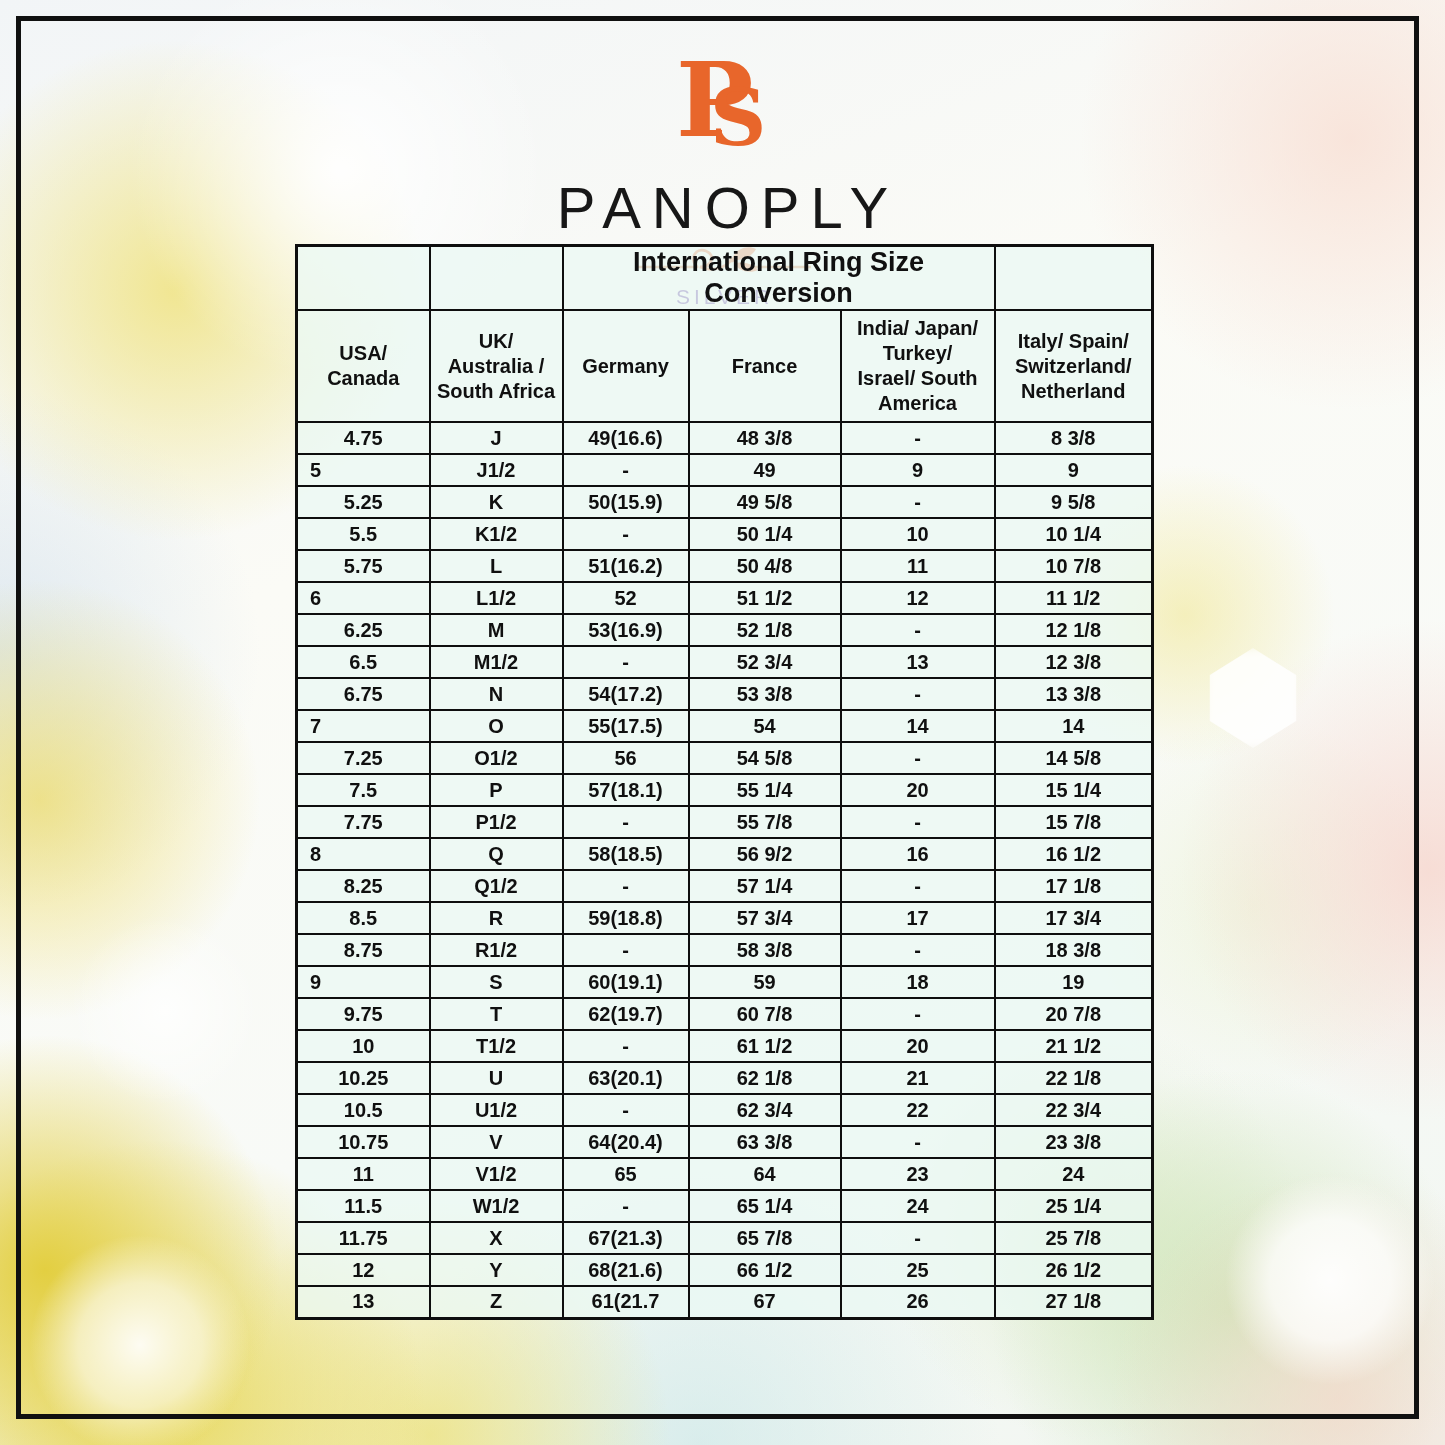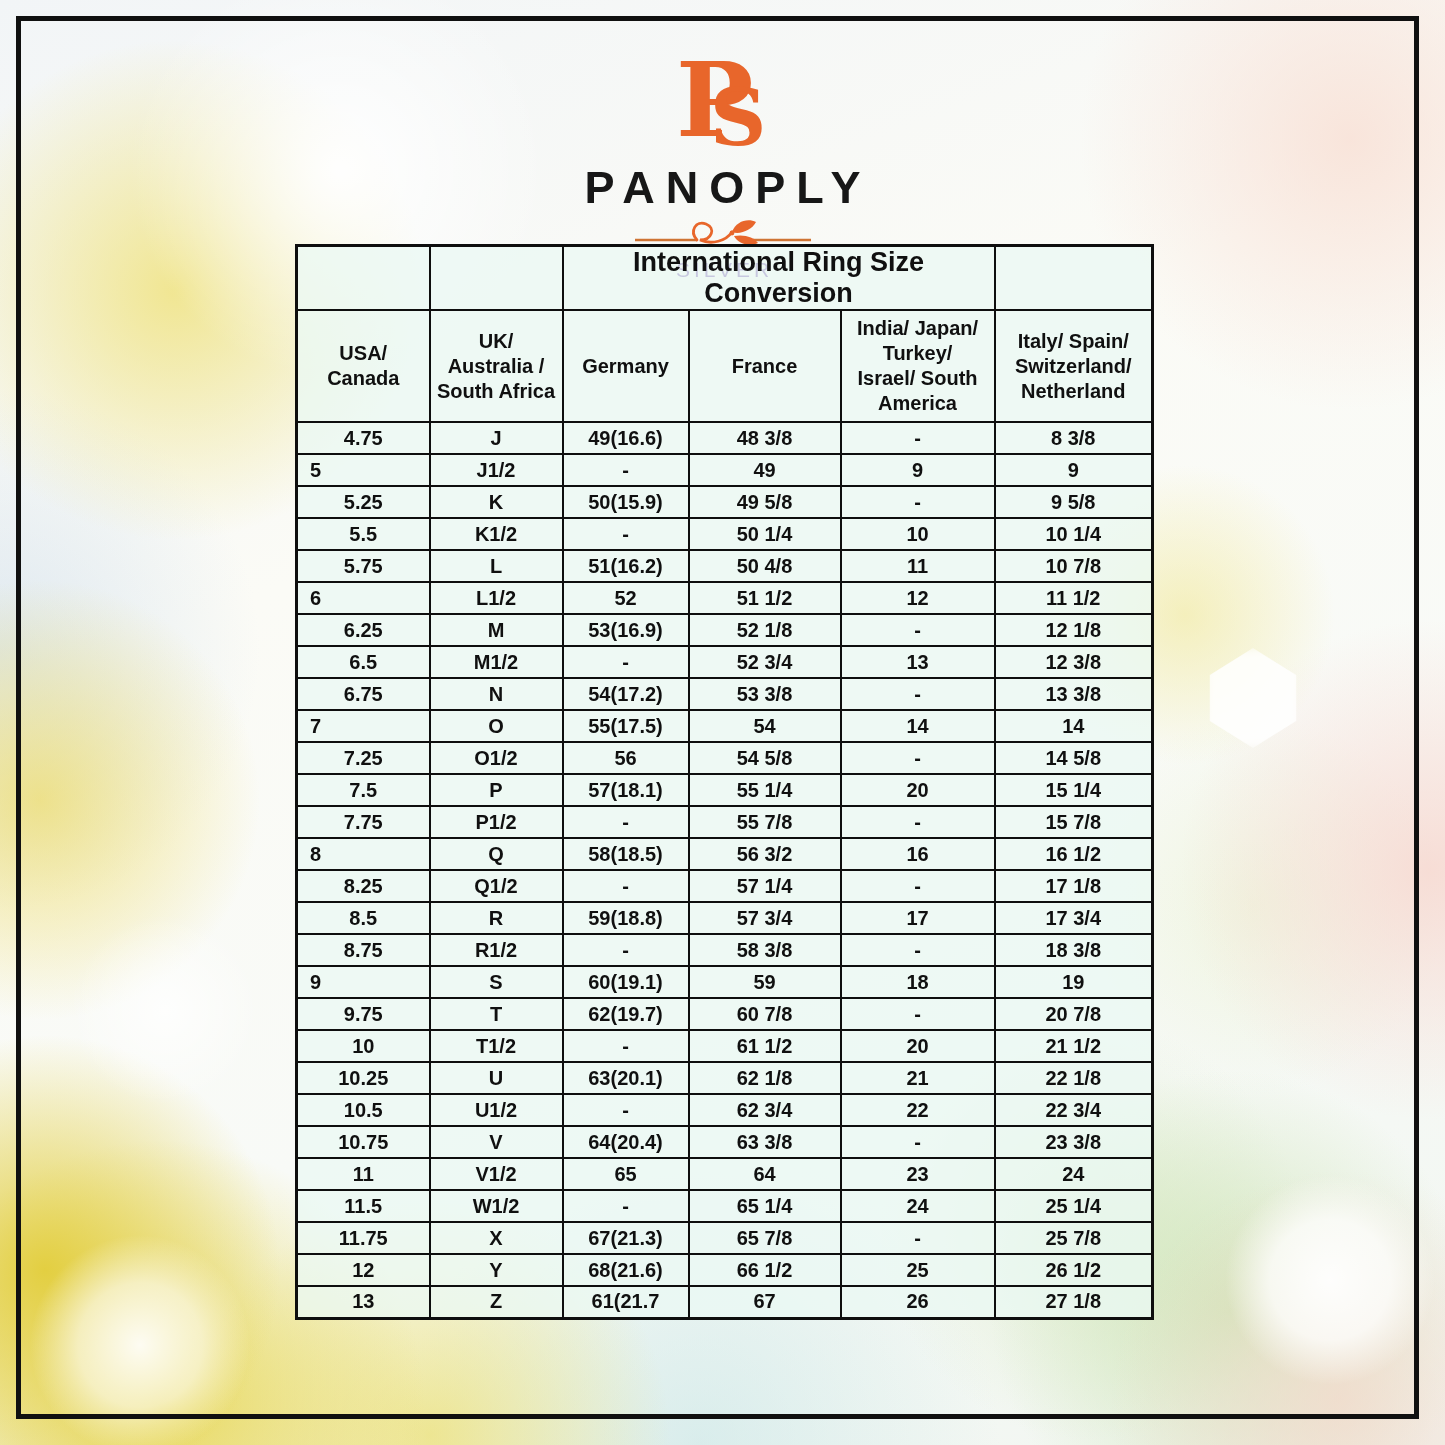--- a/index.html
+++ b/index.html
@@ -38,22 +38,22 @@
     clip-path:polygon(50% 0%,95% 27%,95% 73%,50% 100%,5% 73%,5% 27%);
     filter:blur(5px);
   }
   .frame{
     position:absolute;left:16px;top:16px;width:1403px;height:1403px;
     border:5px solid #101010;box-sizing:border-box;pointer-events:none;
   }
   
   .logo{position:absolute;top:46px;left:0;width:100%;text-align:center;}
   .brand{
-    margin-top:4px;font-size:45px;letter-spacing:11px;text-indent:11px;
-    color:#171717;font-weight:700;
+    margin-top:16px;font-size:58px;letter-spacing:11px;text-indent:11px;
+    color:#171717;font-weight:400;
   }
   .divider{margin-top:2px;}
   .subbrand{
     margin-top:2px;font-size:21px;letter-spacing:4px;text-indent:4px;color:#4c1d95;
   }
   
   .ring-table{
     position:absolute;left:295px;top:244px;width:858px;
     border-collapse:collapse;table-layout:fixed;
     border:3px solid #0e0e0e;
@@ -229,21 +229,21 @@
         <td>P1/2</td>
         <td>-</td>
         <td>55 7/8</td>
         <td>-</td>
         <td>15 7/8</td>
       </tr>
       <tr>
         <td class="left-pad">8</td>
         <td>Q</td>
         <td>58(18.5)</td>
-        <td>56 3/2</td>
+        <td>56 9/2</td>
         <td>16</td>
         <td>16 1/2</td>
       </tr>
       <tr>
         <td>8.25</td>
         <td>Q1/2</td>
         <td>-</td>
         <td>57 1/4</td>
         <td>-</td>
         <td>17 1/8</td>

